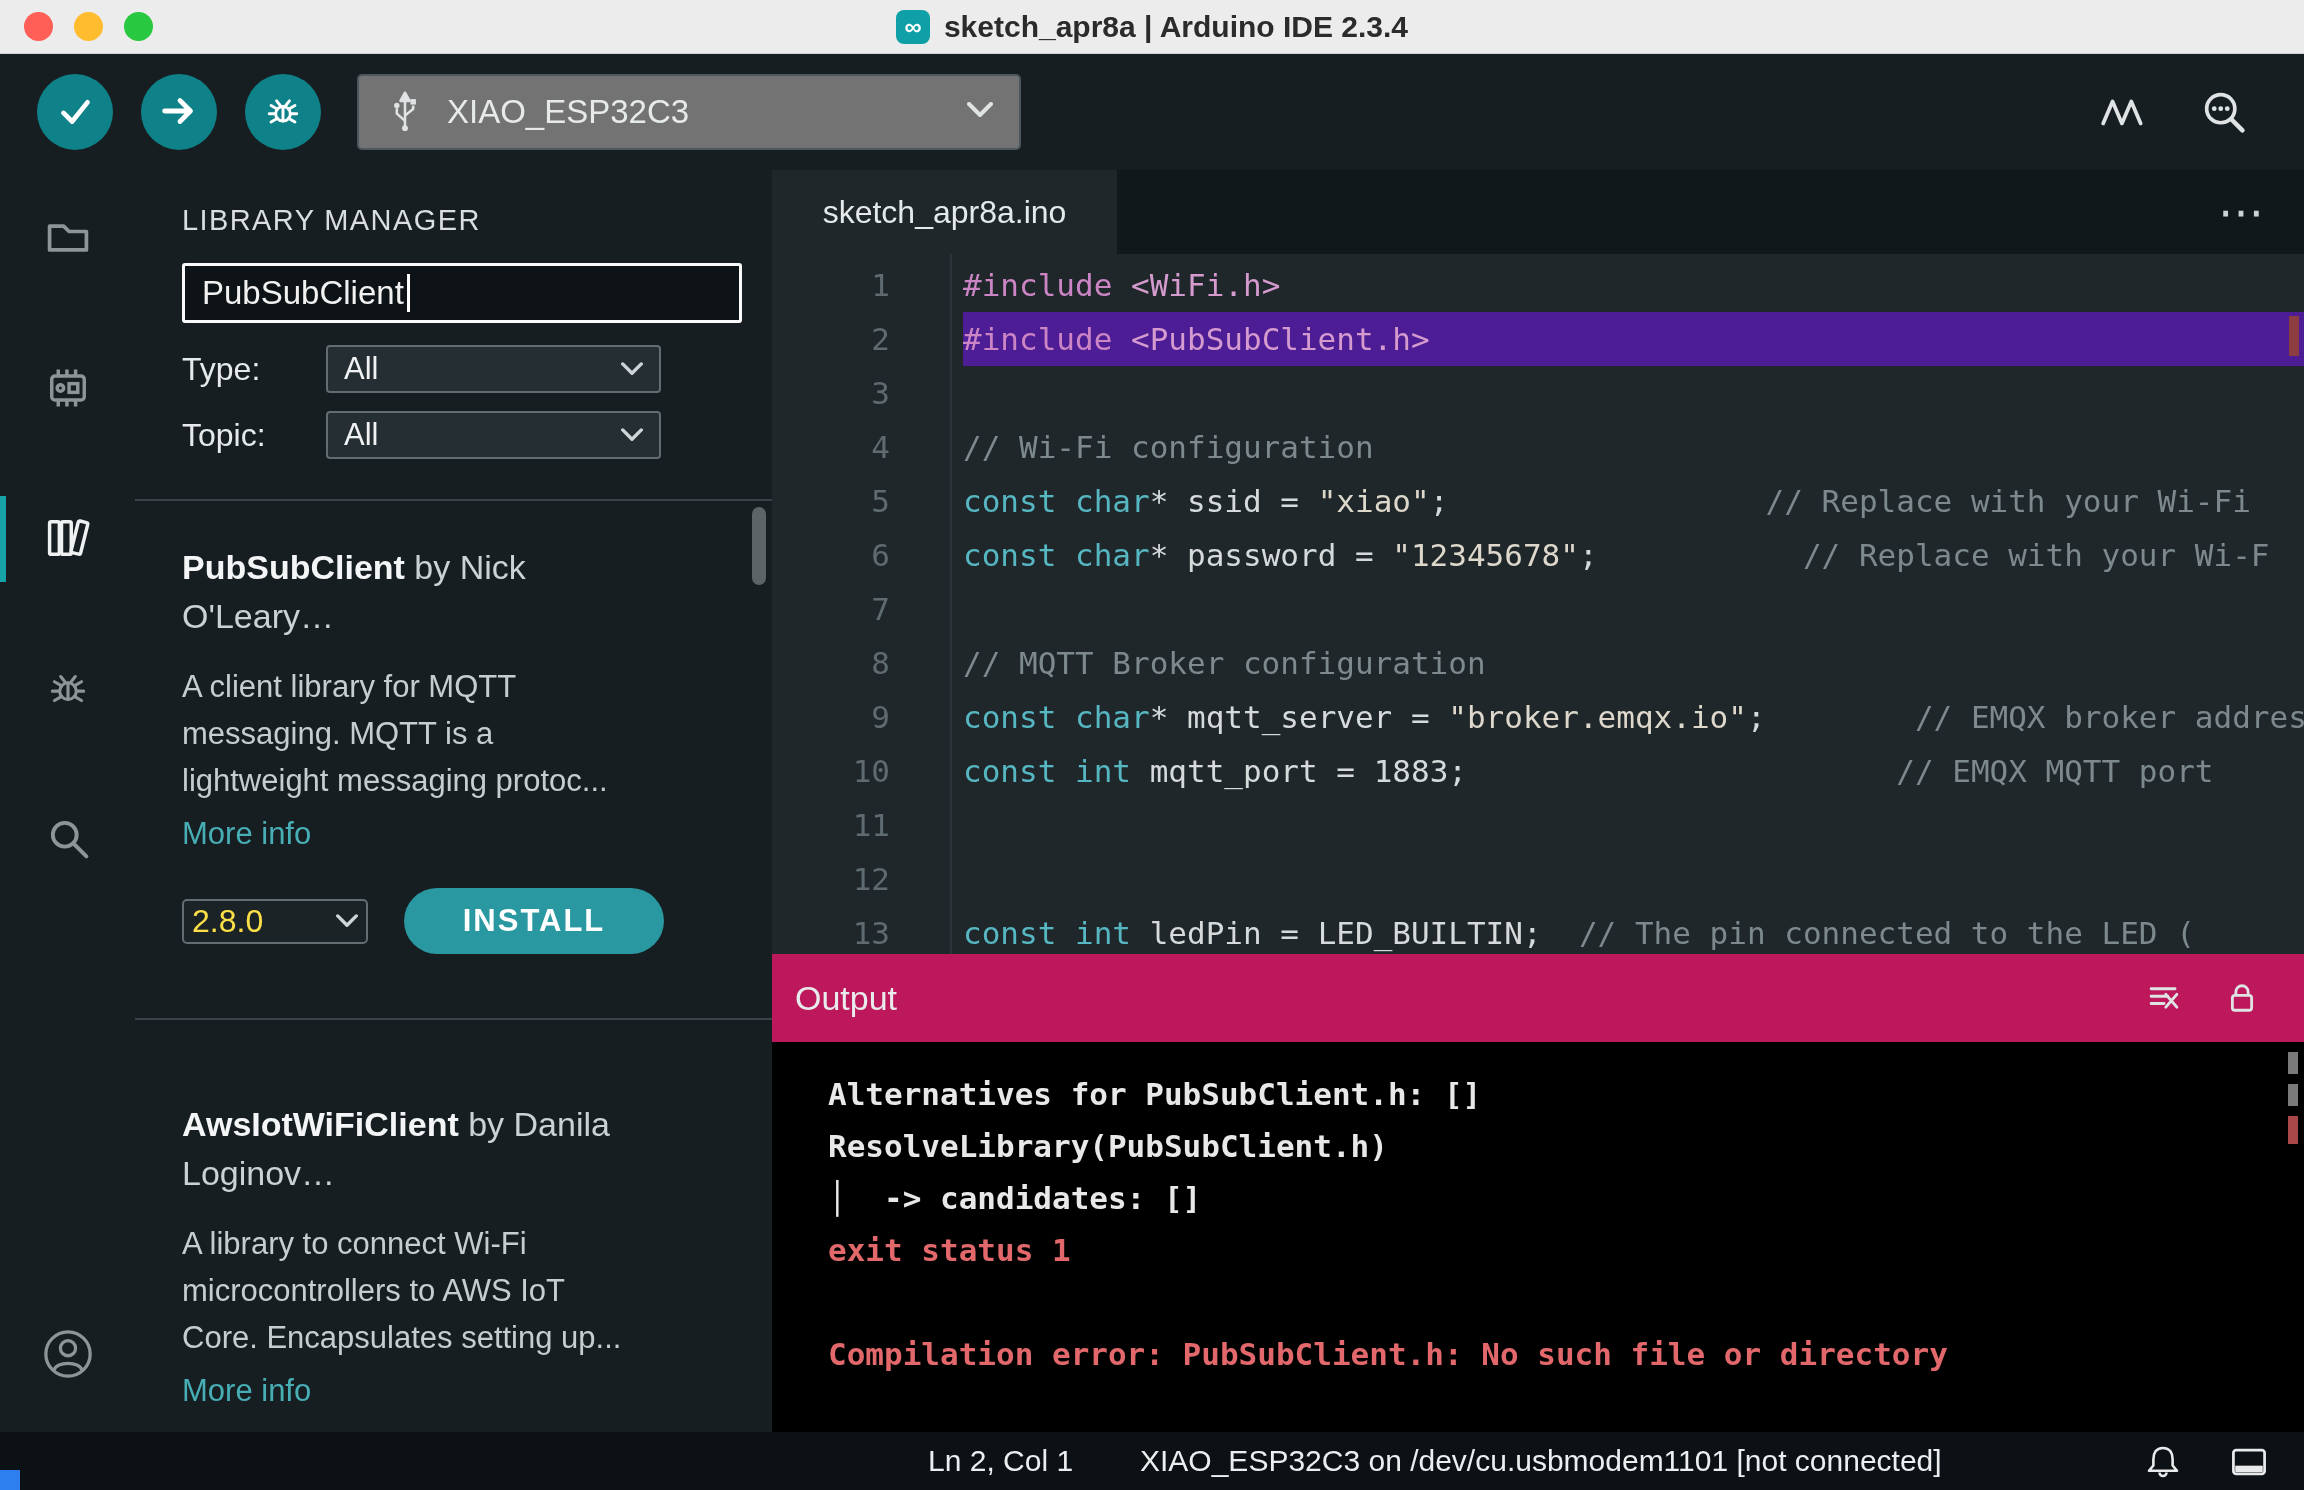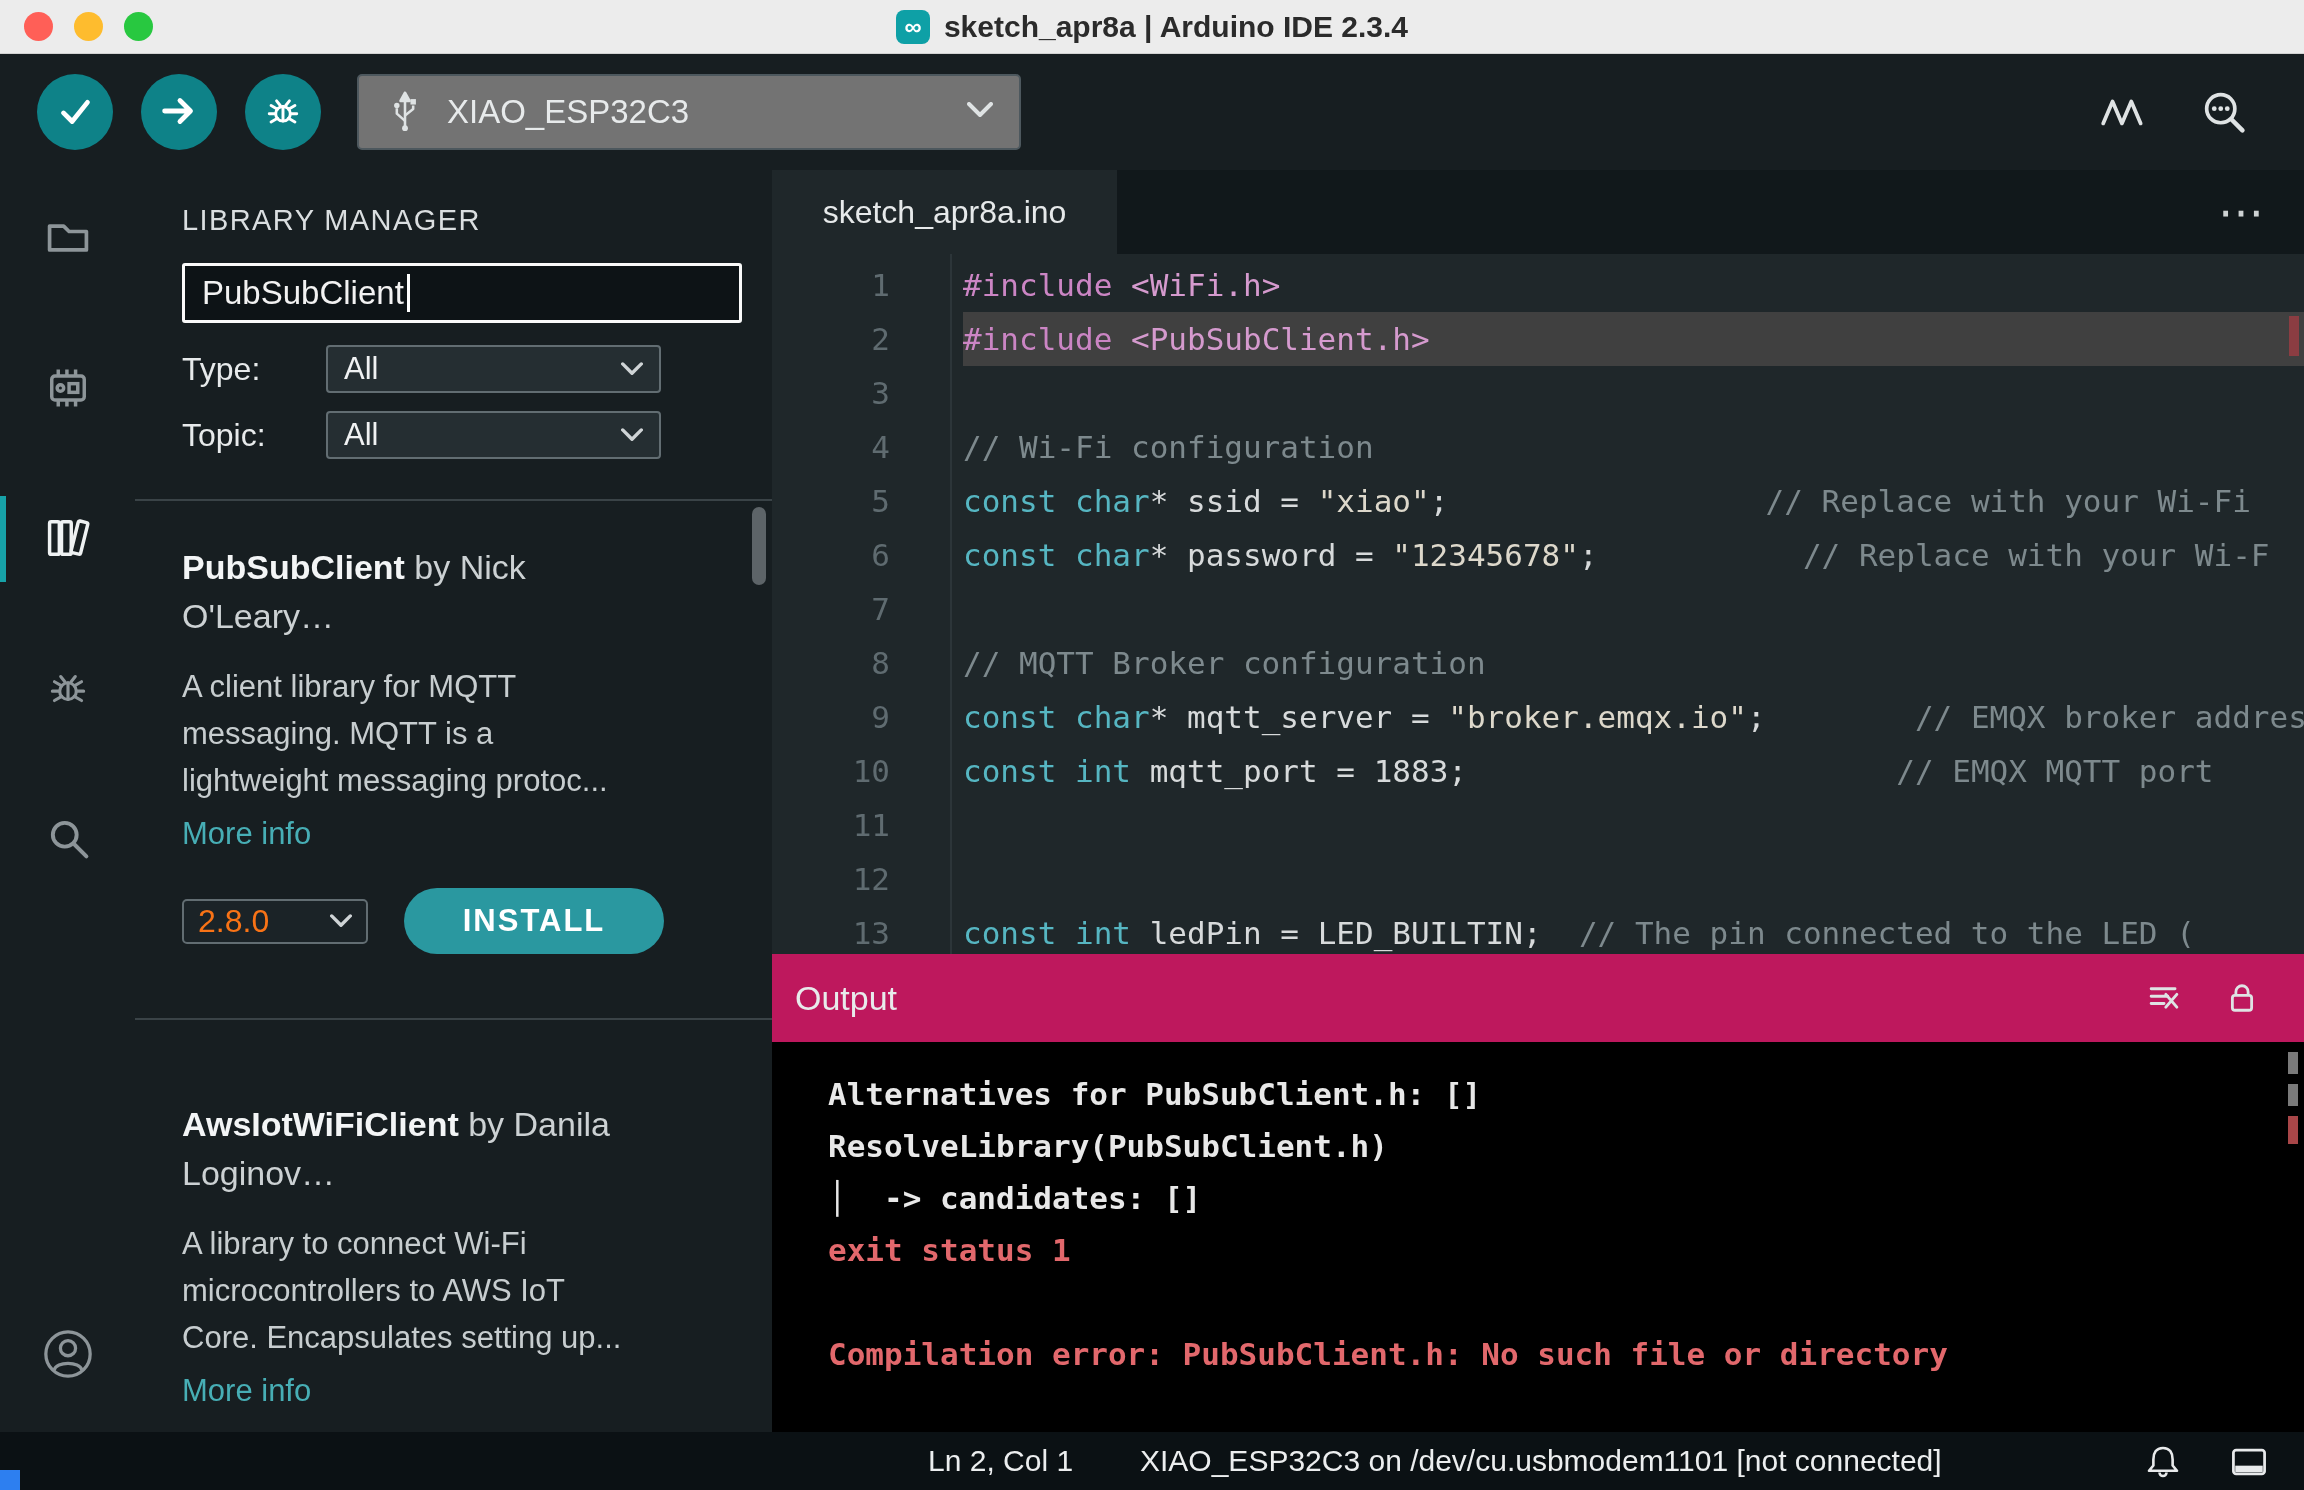--- a/index.html
+++ b/index.html
@@ -49,36 +49,36 @@
   .lm-divider { margin-top:40px; border-top:2px solid #3a4347; }
   .lib-item { padding:42px 0 64px 47px; border-bottom:2px solid #3a4347; }
   .lib-item:last-child { border-bottom:none; }
   .lib-item + .lib-item { padding-top:80px; }
   .lib-name-line { width:450px; font-size:34px; line-height:49px; color:#ccd1d3; }
   .lib-name { font-weight:bold; color:#f3f5f6; }
   .lib-desc { margin-top:22px; width:520px; font-size:31px; line-height:47px; color:#c7cdcf; }
   .more-info { display:inline-block; margin-top:12px; font-size:31px; color:#47aeb5; cursor:pointer; text-decoration:none; }
   .lib-controls { margin-top:36px; display:flex; align-items:center; gap:36px; }
   .ver-select { width:186px; height:45px; border:2px solid #626d72; border-radius:5px; background:#1b2327; display:flex;
-    align-items:center; justify-content:space-between; padding:0 14px; font-size:32px; color:#f97316; cursor:pointer; }
+    align-items:center; justify-content:space-between; padding:0 8px; font-size:32px; color:#fde047; cursor:pointer; }
   .install-btn { width:260px; height:66px; border-radius:33px; background:#2a98a0; border:none; color:#ffffff;
     font-size:31px; font-weight:bold; letter-spacing:2px; font-family:"Liberation Sans",sans-serif; cursor:pointer; }
   .panel-scrollthumb { position:absolute; right:6px; top:337px; width:14px; height:78px; background:#5d6468; border-radius:7px; cursor:grab; }
   
   .editor-col { flex:1; min-width:0; display:flex; flex-direction:column; position:relative; }
   .tabbar { height:84px; background:#11181b; display:flex; position:relative; flex-shrink:0; }
   .tab { width:345px; background:#1f272a; color:#e6e9ea; font-size:32px; display:flex; align-items:center; justify-content:center; cursor:pointer; }
   .tab-menu { position:absolute; right:40px; top:0; height:100%; display:flex; align-items:center; font-size:46px; color:#ced2d3; cursor:pointer; }
   .code-area { height:700px; background:#1f272a; position:relative; overflow:hidden;
     font-family:"DejaVu Sans Mono", monospace; font-size:31px; line-height:54px; padding-top:4px; }
   .gutter-sep { position:absolute; left:178px; top:0; bottom:0; width:2px; background:#2c3539; }
   .code-line { display:flex; height:54px; white-space:pre; position:relative; }
   .ln { width:118px; text-align:right; color:#5f6b70; flex-shrink:0; }
   .code-text { margin-left:73px; flex:1; color:#d7dadb; }
-  .error-line .code-text { background:#404040; }
+  .error-line .code-text { background:#4c1d95; }
   .tok-inc { color:#cb85c4; } .tok-hdr { color:#d59ace; } .tok-kw { color:#56b6c2; }
   .tok-cmt { color:#7d898d; } .tok-str { color:#ddd8cb; } .tok-pl { color:#d7dadb; } .tok-num { color:#d7dadb; }
   .code-mark { position:absolute; right:5px; top:62px; width:10px; height:40px; background:#8b3d42; }
   .output-header { height:88px; background:#be185d; display:flex; align-items:center; padding-left:23px; position:relative; flex-shrink:0; }
   .output-title { font-size:34px; color:#e8eaeb; }
   .oh-icon { position:absolute; top:22px; width:44px; height:44px; display:flex; align-items:center; justify-content:center; cursor:pointer; }
   .oh-clear { right:118px; } .oh-lock { right:40px; }
   .console { flex:1; background:#000000; padding:26px 0 0 56px; position:relative; overflow:hidden;
     font-family:"DejaVu Sans Mono", monospace; font-size:31px; font-weight:700; line-height:52px; }
   .console-line { min-height:52px; white-space:pre; }

